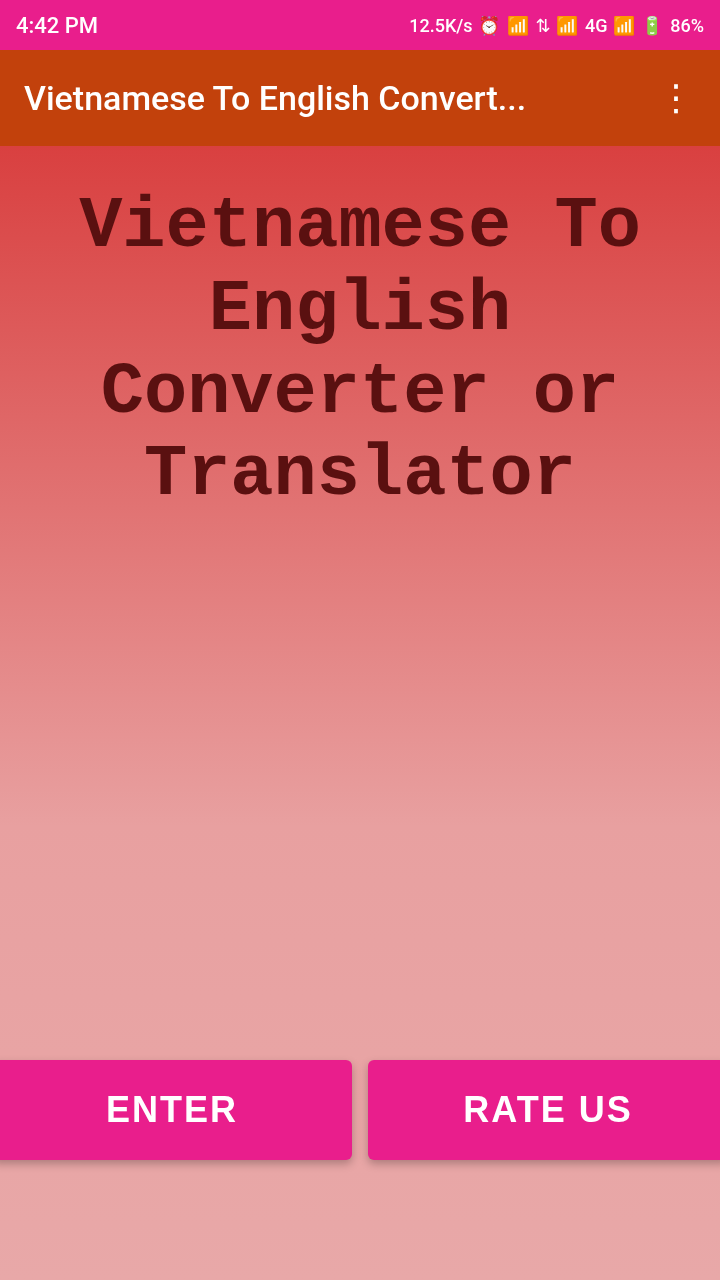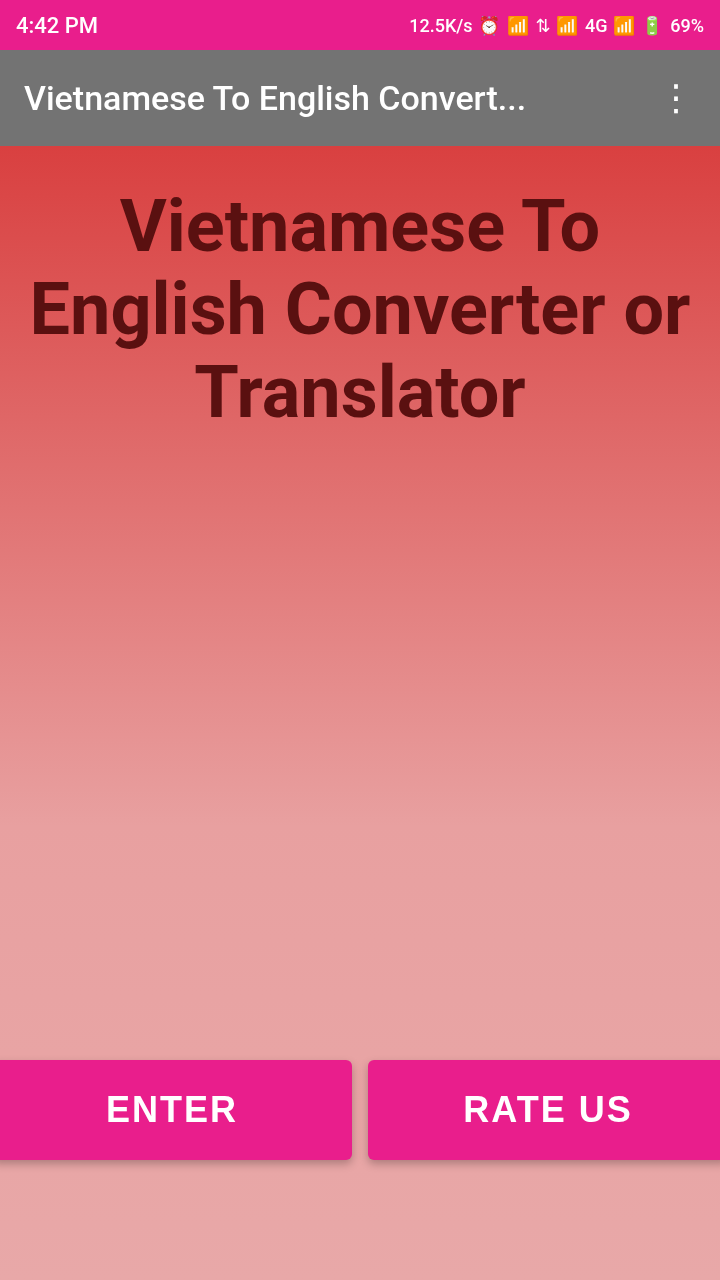--- a/index.html
+++ b/index.html
@@ -41,21 +41,21 @@
       align-items: center;
       gap: 6px;
       font-size: 18px;
       justify-content: center;
     }
 
     
     .app-bar {
       width: 720px;
       height: 96px;
-      background: #737373;
+      background: #c2410c;
       display: flex;
       align-items: center;
       justify-content: space-between;
       padding: 0 24px;
       color: white;
     }
 
     .app-bar-title {
       font-size: 34px;
       font-weight: 500;
@@ -80,20 +80,21 @@
       position: relative;
     }
 
     .app-title {
       font-size: 72px;
       font-weight: bold;
       color: #5a1010;
       text-align: center;
       padding: 40px 20px 0 20px;
       line-height: 1.15;
+      font-family: Liberation Mono, monospace;
     }
 
     .buttons-container {
       position: absolute;
       bottom: 120px;
       display: flex;
       flex-direction: row;
       align-items: flex-end;
       gap: 16px;
     }
@@ -135,21 +136,21 @@
   </div>
   <div class="status-right">
     <span>12.5K/s</span>
     <span>⏰</span>
     <span>📶</span>
     <span>⇅</span>
     <span>📶</span>
     <span>4G</span>
     <span>📶</span>
     <span>🔋</span>
-    <span>69%</span>
+    <span>86%</span>
   </div>
 </div>
 
 <div class="app-bar">
   <span class="app-bar-title">Vietnamese To English Convert...</span>
   <span class="app-bar-menu">⋮</span>
 </div>
 
 <div class="main-content">
   <div class="app-title">Vietnamese To English Converter or Translator</div>

